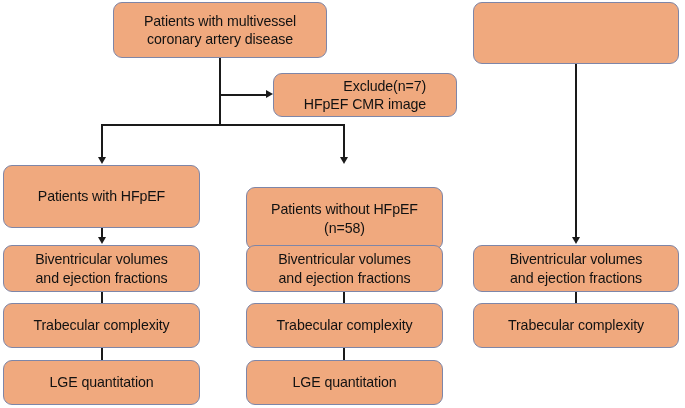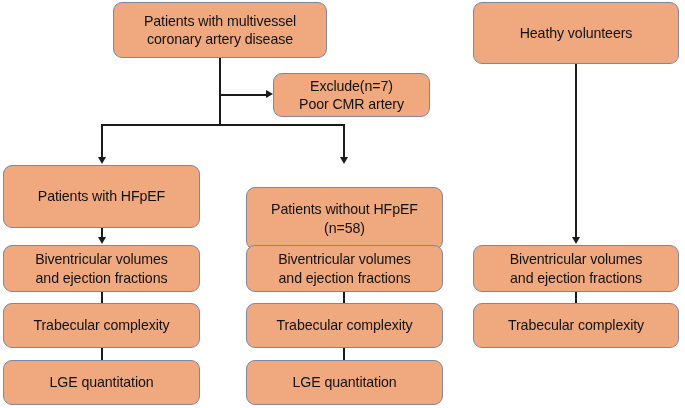--- a/index.html
+++ b/index.html
@@ -66,28 +66,27 @@
 
   <div class="node" style="left:113px; top:2px; width:214px; height:56px;">
     <div>
       <span>Patients with multivessel</span>
       <span>coronary artery disease</span>
     </div>
   </div>
 
   <div class="node" style="left:473px; top:2px; width:206px; height:62px;">
     <div>
-      <span>Heathy volunteers</span>
     </div>
   </div>
 
-  <div class="node" style="left:273px; top:73px; width:157px; height:44px;">
+  <div class="node" style="left:273px; top:73px; width:184px; height:44px;text-align:right;">
     <div>
       <span>Exclude(n=7)</span>
-      <span>Poor CMR artery</span>
+      <span>HFpEF CMR image</span>
     </div>
   </div>
 
   <div class="node" style="left:3px; top:165px; width:197px; height:63px;">
     <div>
       <span>Patients with HFpEF</span>
     </div>
   </div>
 
   <div class="node" style="left:246px; top:165px; width:197px; height:63px;margin-top:22px;">

